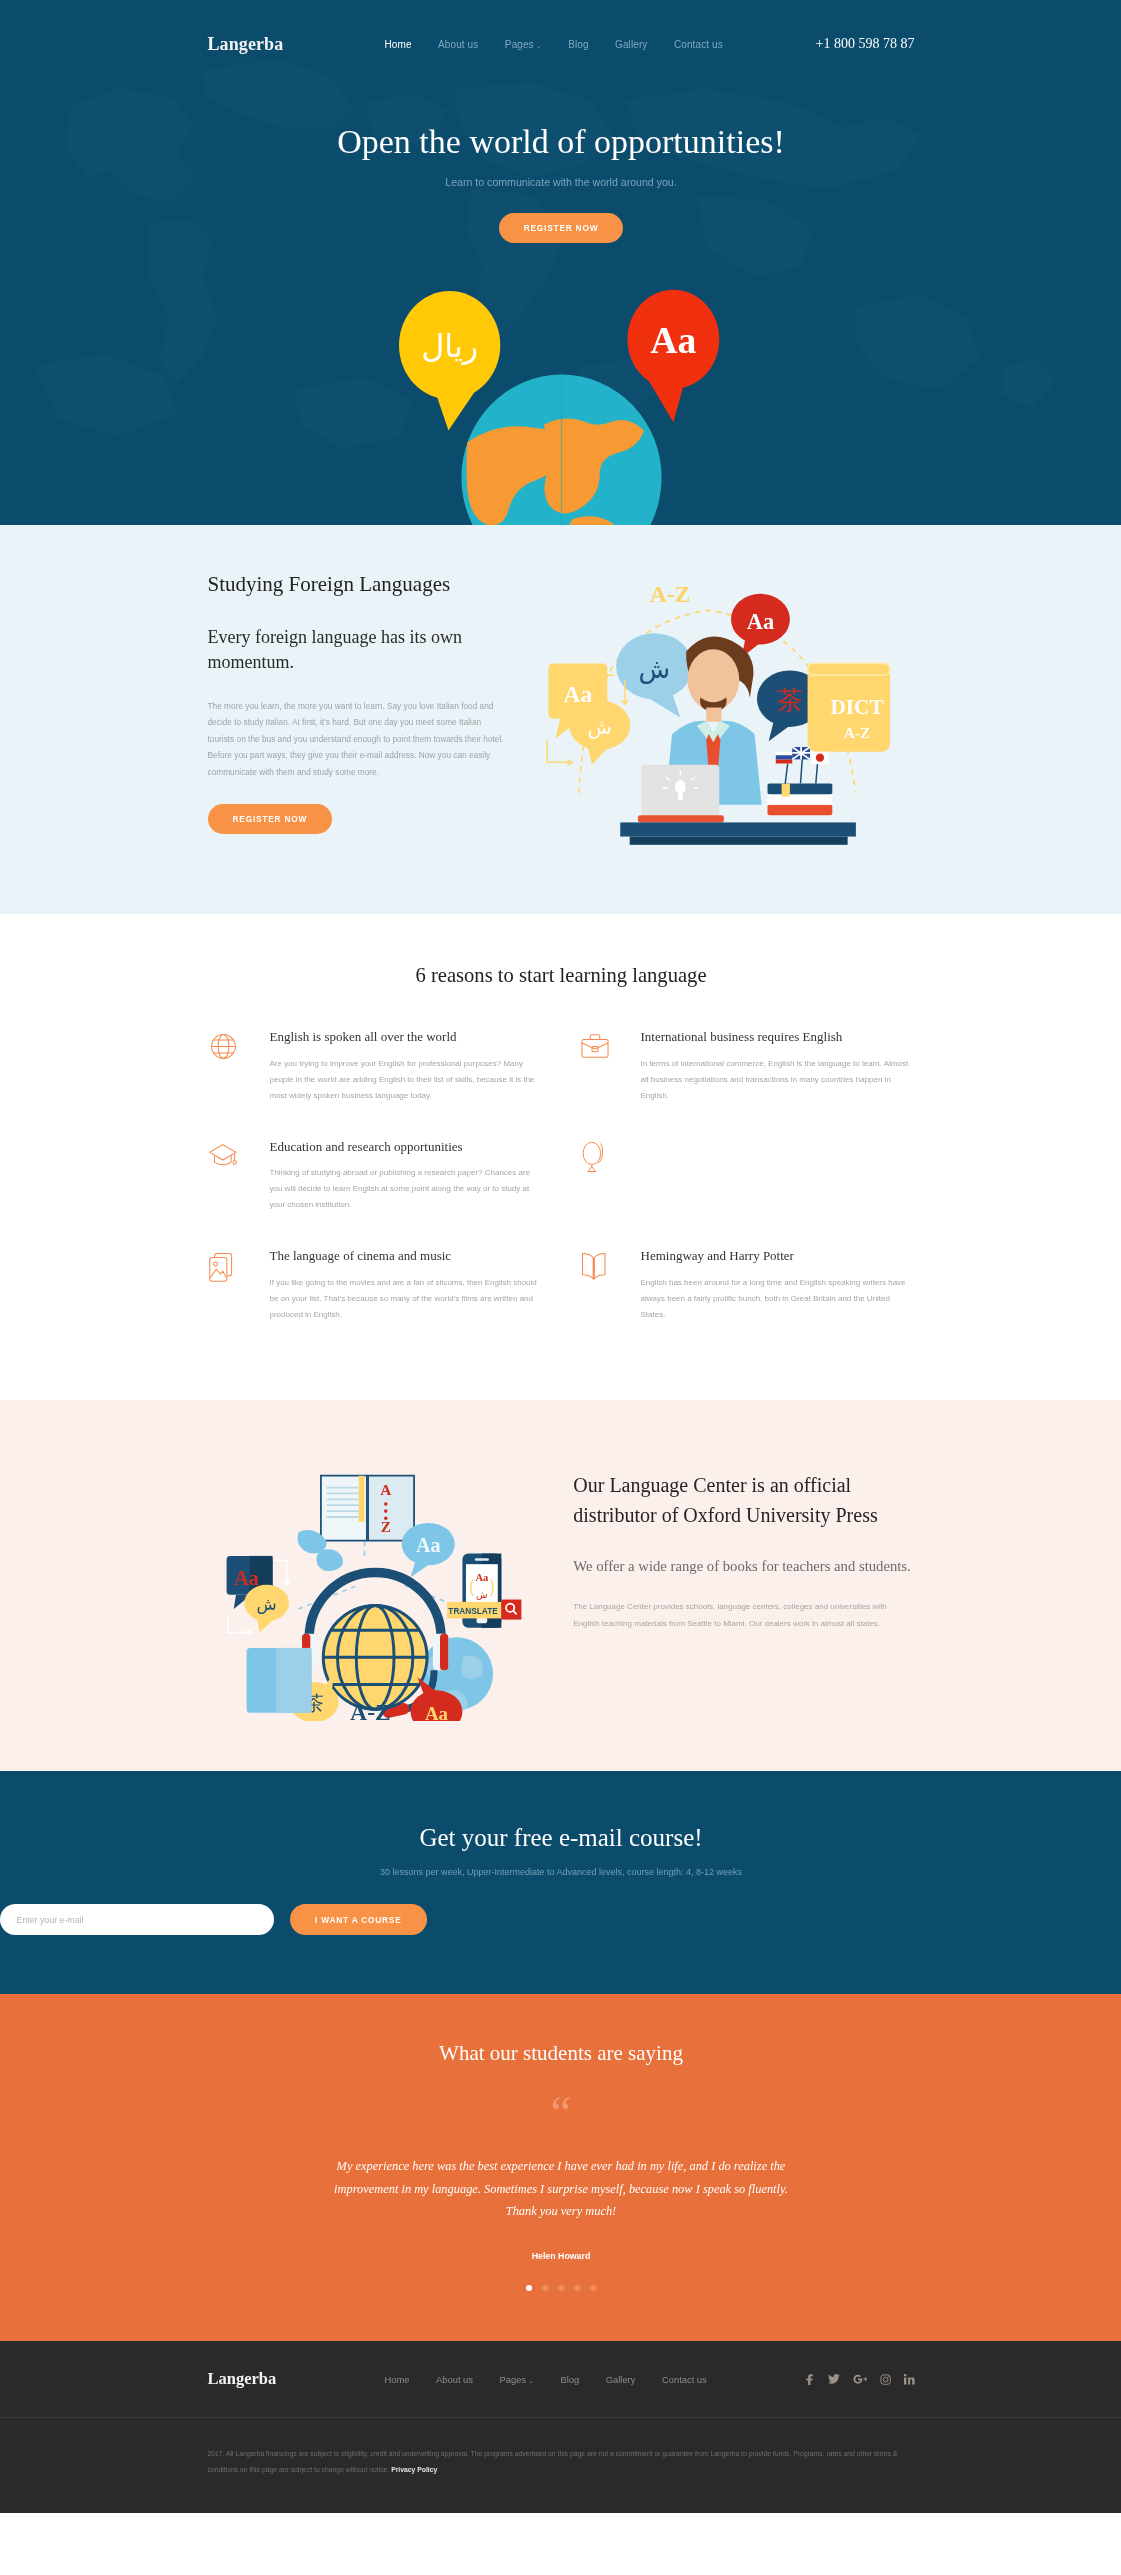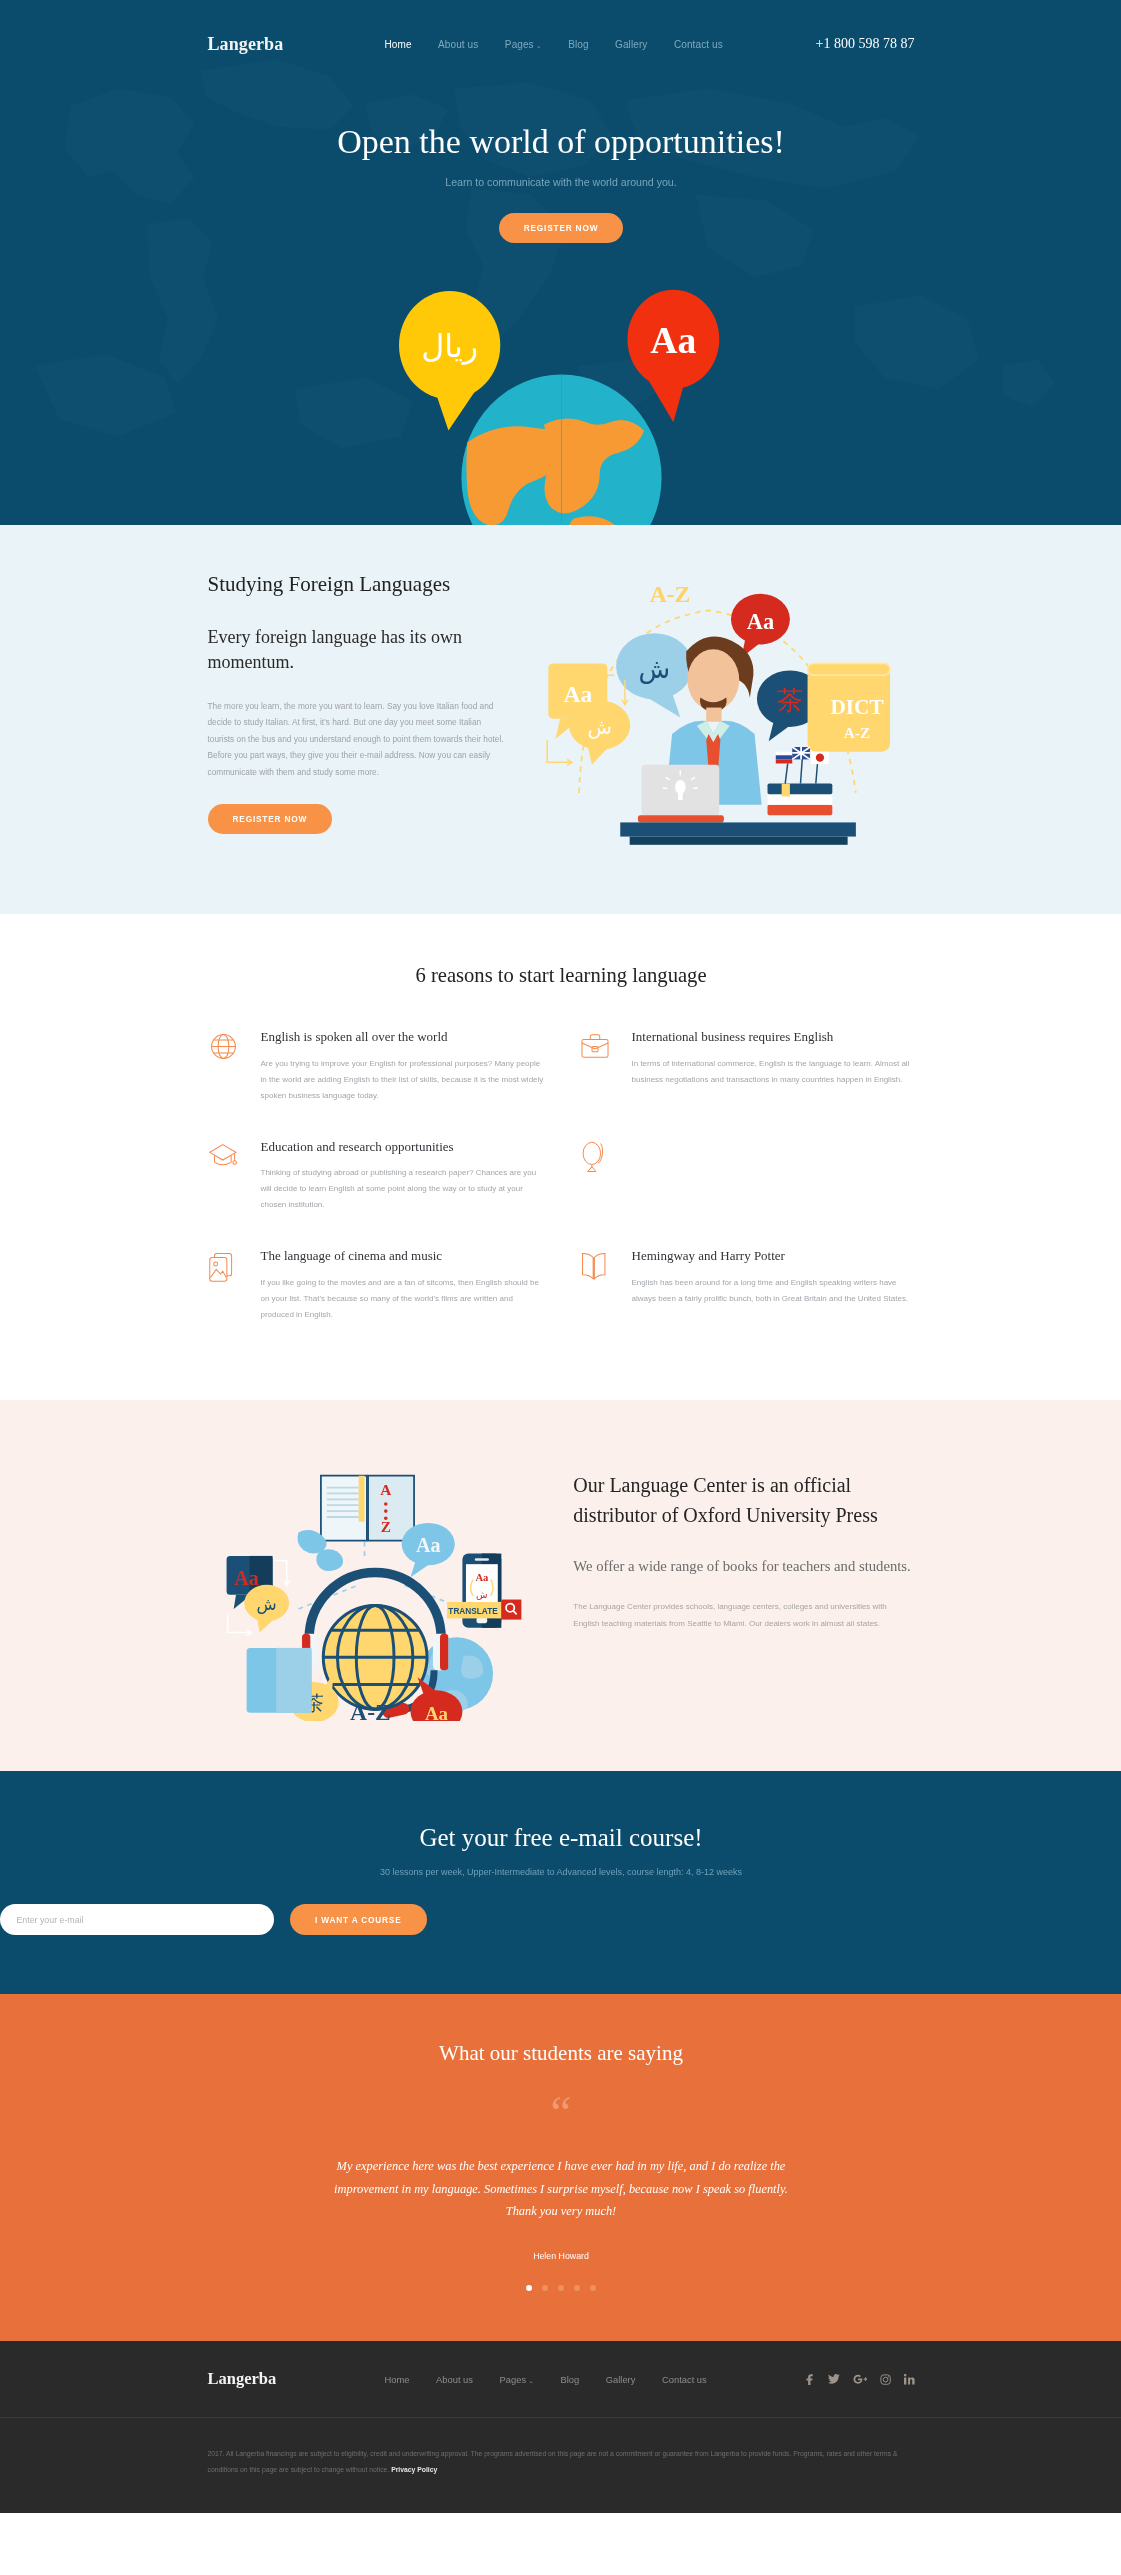--- a/index.html
+++ b/index.html
@@ -143,21 +143,21 @@
     margin-bottom: 42px;
   }
   .reason-grid {
     display: grid;
     grid-template-columns: 1fr 1fr;
     column-gap: 35px;
     row-gap: 35px;
     width: 707px;
     margin: 0 auto;
   }
-  .reason { display: flex; gap: 16px; }
+  .reason { display: flex; gap: 25px; }
   .reason-ico { flex: none; width: 37px; padding-top: 2.4px; }
   .reason-ico svg { display: block; }
   .reason h3 {
     font-family: "Liberation Serif", serif;
     font-weight: normal;
     font-size: 13px;
     color: #303338;
     margin-bottom: 10.6px;
   }
   .reason p {
@@ -265,21 +265,21 @@
     font-family: "Liberation Serif", serif;
     font-style: italic;
     font-size: 12.4px;
     line-height: 1.85;
     color: #fff;
     width: 472px;
     margin: 0 auto 28px;
   }
   .quote-author {
     font-size: 8.8px;
-    font-weight: normal;
+    font-weight: bold;
     color: #fff;
     margin-bottom: 23.6px;
   }
   .dots { display: flex; justify-content: center; gap: 9.4px; }
   .dot { width: 6.5px; height: 6.5px; border-radius: 50%; background: #ef8f60; cursor: pointer; }
   .dot.active { background: #ffffff; }
 
   
   .footer { background: #2a2a2a; }
   .footer-top {

